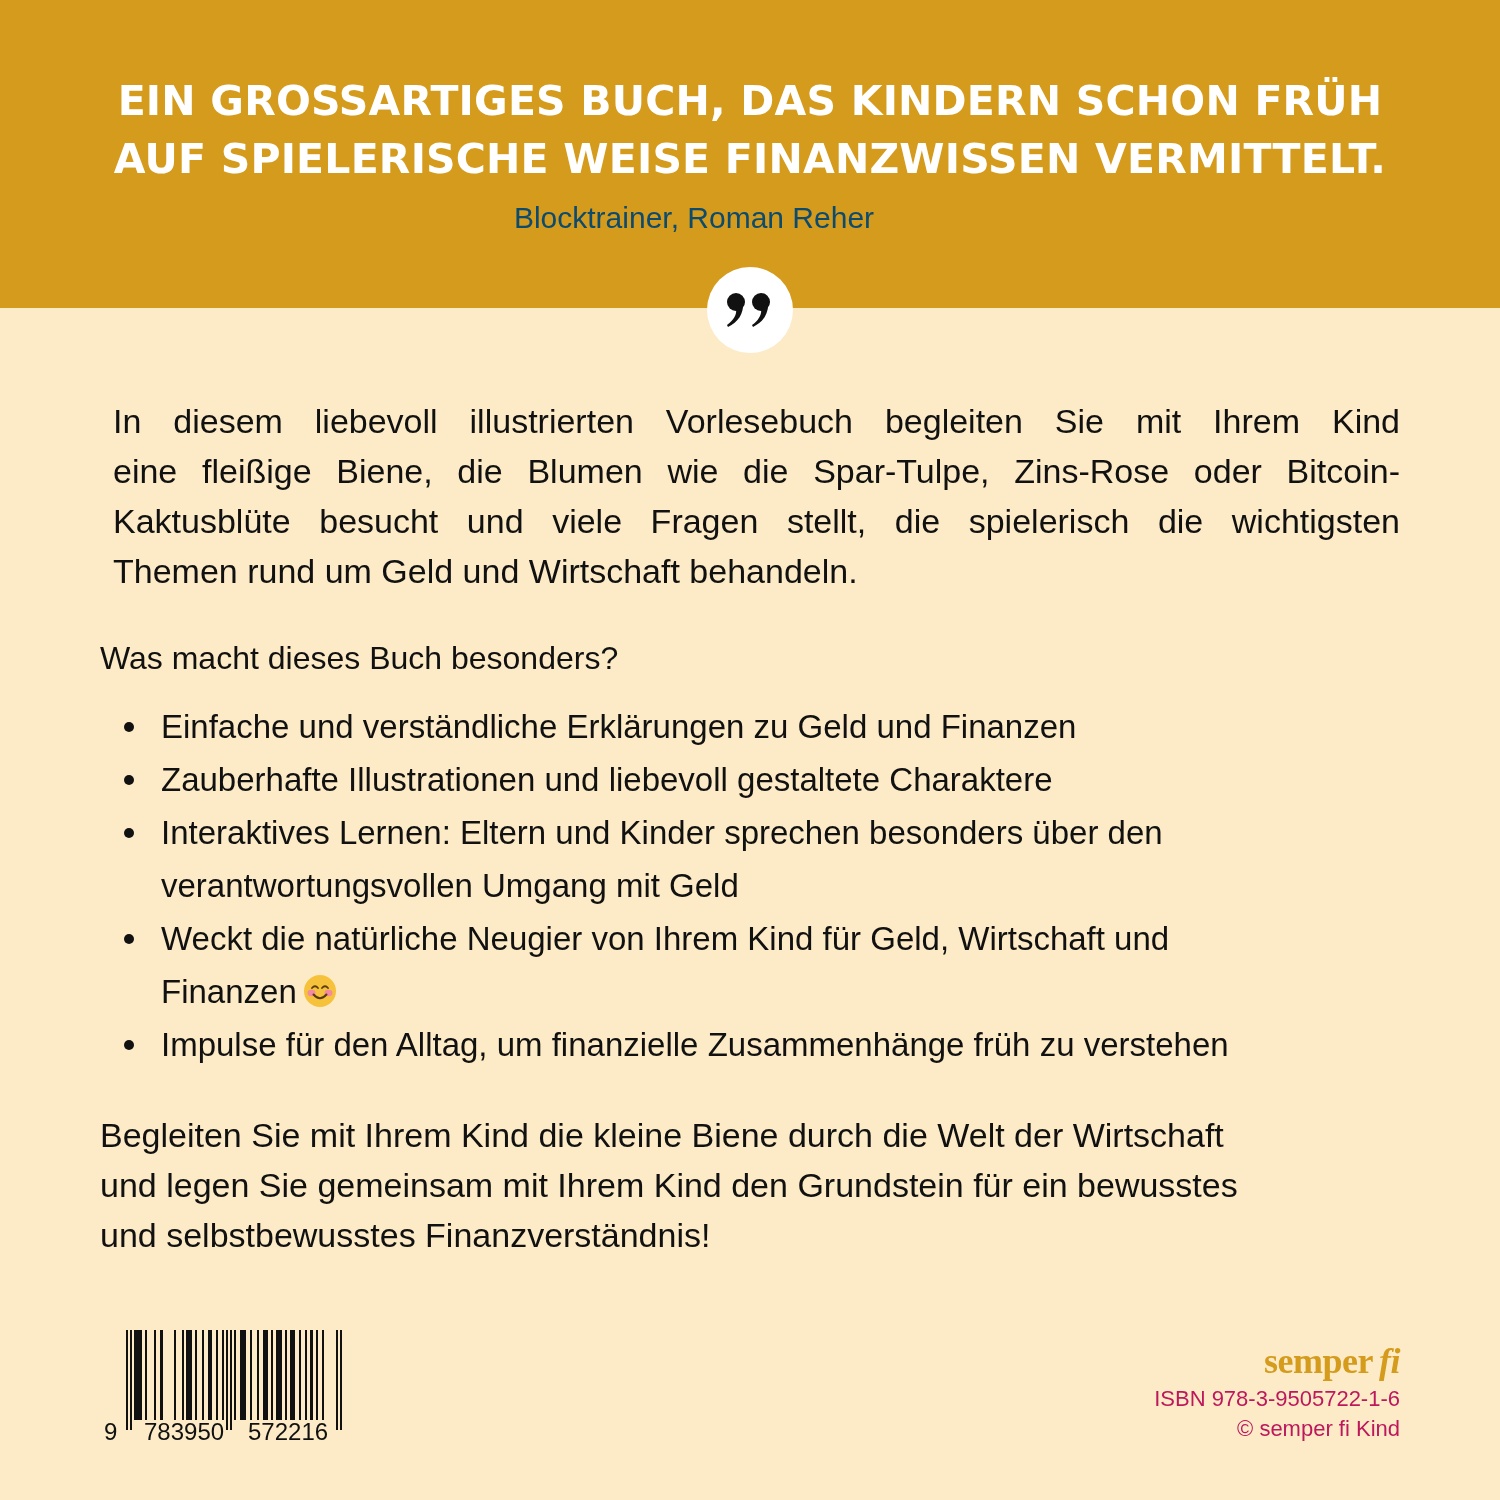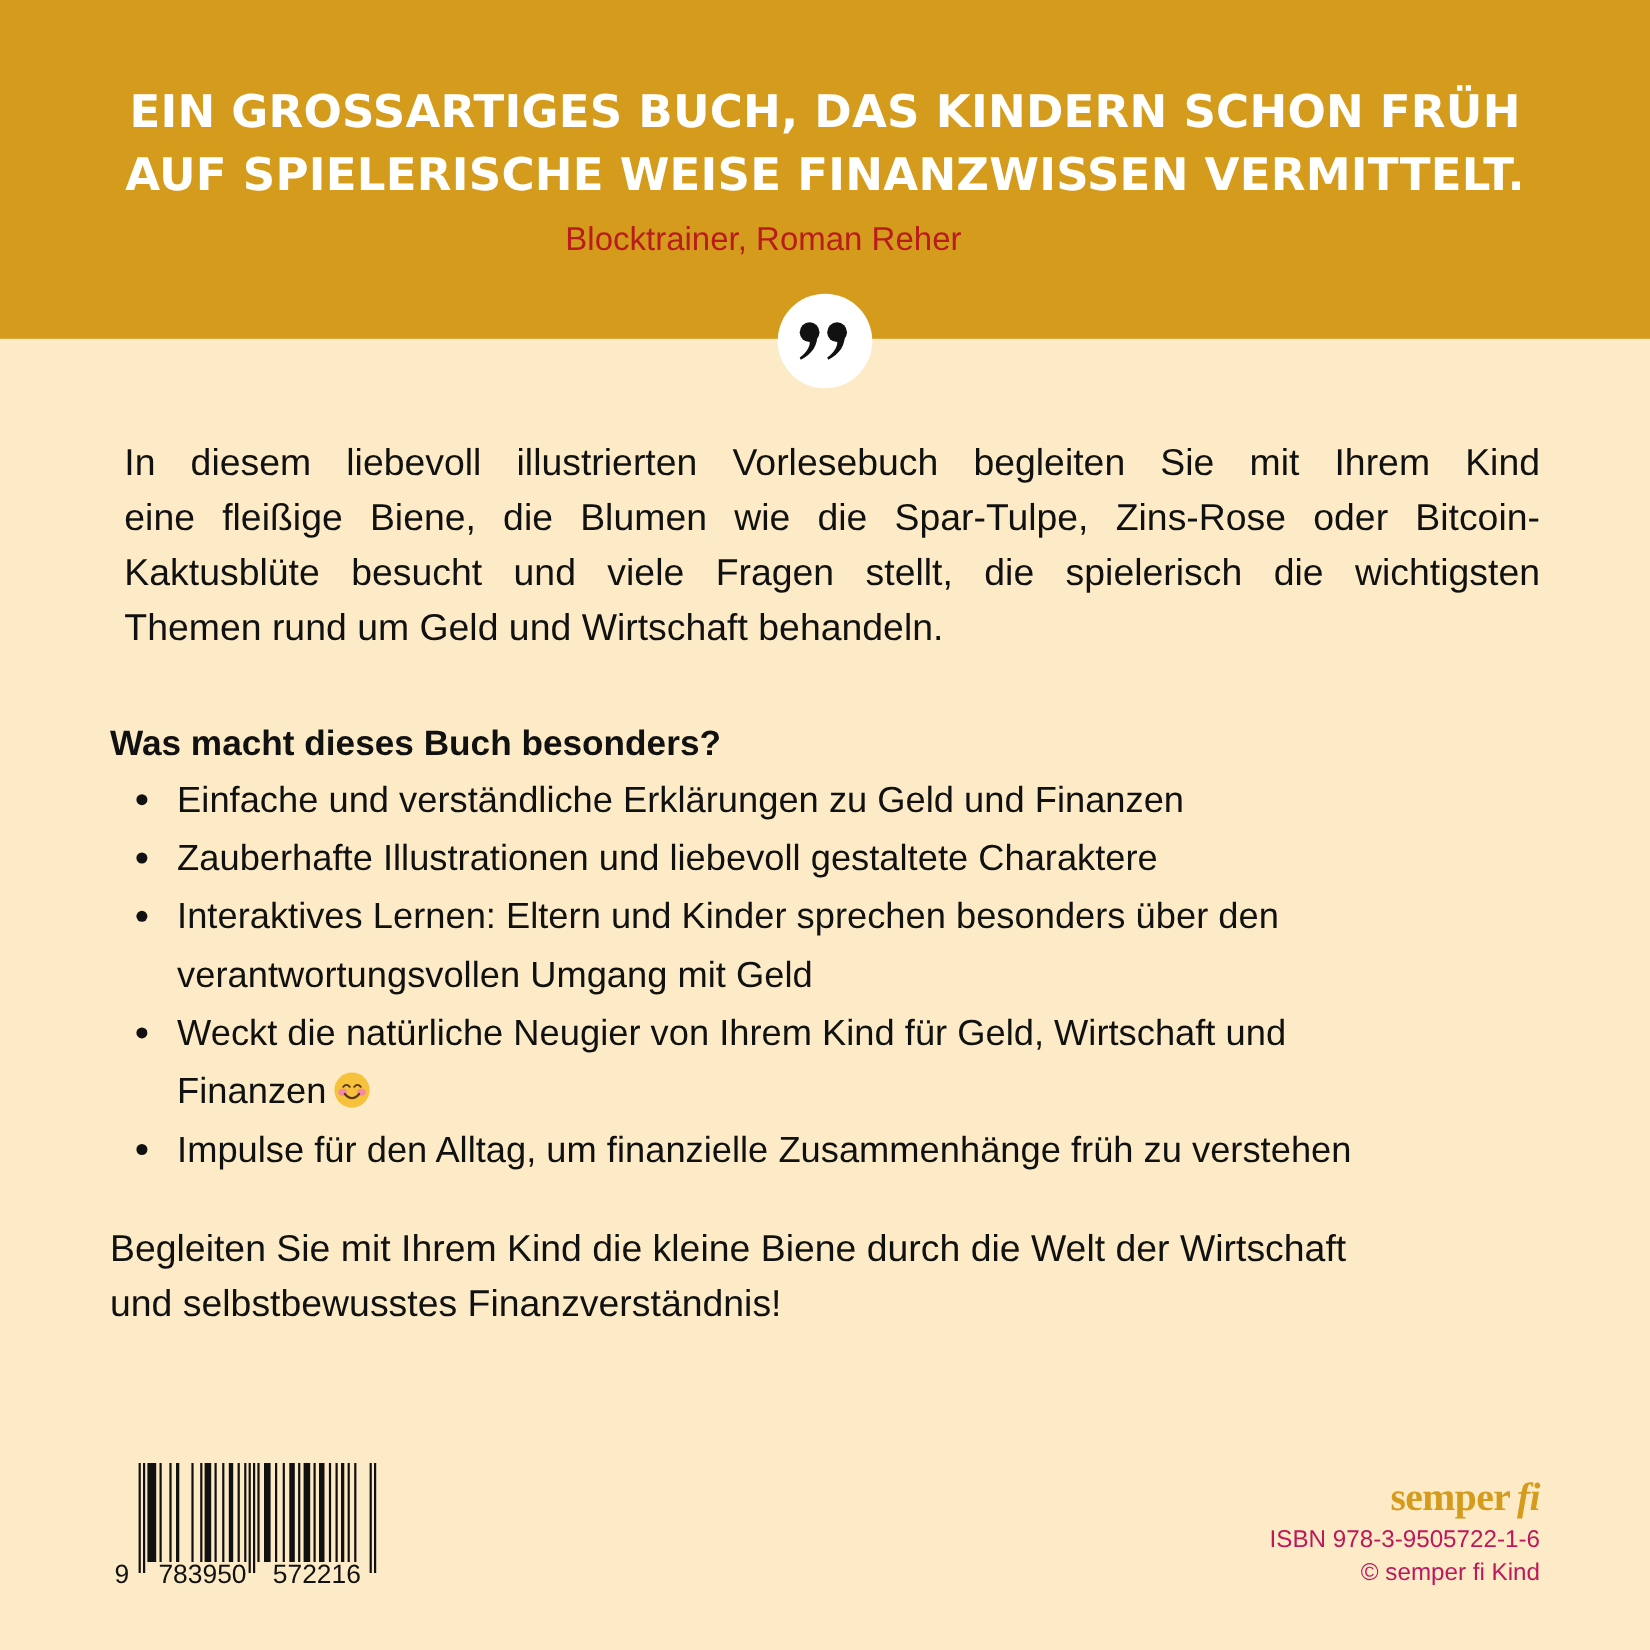--- a/index.html
+++ b/index.html
@@ -22,21 +22,21 @@
       font-family: "DejaVu Sans", sans-serif;
       font-weight: bold;
       font-size: 41px;
       line-height: 58px;
       letter-spacing: 0.2px;
     }
     .quote-headline .line { display: block; white-space: nowrap; text-align: center; }
     .quote-author {
       position: absolute; left: 0; top: 198px; width: 1388px;
       text-align: center;
-      color: #b91c1c;
+      color: #0c4a6e;
       font-family: "Liberation Sans", sans-serif;
       font-size: 30px;
       line-height: 40px;
     }
     .quote-badge {
       position: absolute; left: 707px; top: 267px;
       width: 86px; height: 86px;
       border-radius: 50%;
       background: #FFFFFF;
       display: flex; align-items: center; justify-content: center;
@@ -51,25 +51,24 @@
       text-align: justify;
       text-align-last: left;
       color: #111111;
     }
     .intro .line { display: block; white-space: nowrap; text-align: justify; text-align-last: justify; margin-left: 13px; }
     .intro .line.last { text-align-last: left; }
 
     .features-heading {
       position: absolute; left: 100px; top: 636px;
       font-family: "Liberation Sans", sans-serif;
-      font-weight: bold;
+      font-weight: normal;
       font-size: 32px;
       line-height: 44px;
       color: #111111;
-      margin-top: 17px;
     }
     .features-list {
       position: absolute; left: 100px; top: 700px; width: 1320px;
       list-style: none;
       font-family: "Liberation Sans", sans-serif;
       font-size: 33px;
       line-height: 53px;
       color: #111111;
     }
     .features-list li {
@@ -185,20 +184,21 @@
       </svg></span>
   </li>
   <li>
     <span class="bullet"></span>
     <span class="text-line">Impulse für den Alltag, um finanzielle Zusammenhänge früh zu verstehen</span>
   </li>
 </ul>
 
 <div class="closing">
   <span class="line">Begleiten Sie mit Ihrem Kind die kleine Biene durch die Welt der Wirtschaft</span>
+  <span class="line">und legen Sie gemeinsam mit Ihrem Kind den Grundstein für ein bewusstes</span>
   <span class="line">und selbstbewusstes Finanzverständnis!</span>
 </div>
 
 <svg class="barcode" viewBox="0 0 260 120" width="260" height="120">
   <g fill="#111">
     <rect x="26" y="2" width="2" height="100"></rect>
     <rect x="30" y="2" width="2" height="100"></rect>
     <rect x="34" y="2" width="8" height="90"></rect>
     <rect x="45" y="2" width="2" height="90"></rect>
     <rect x="54" y="2" width="2" height="90"></rect>

